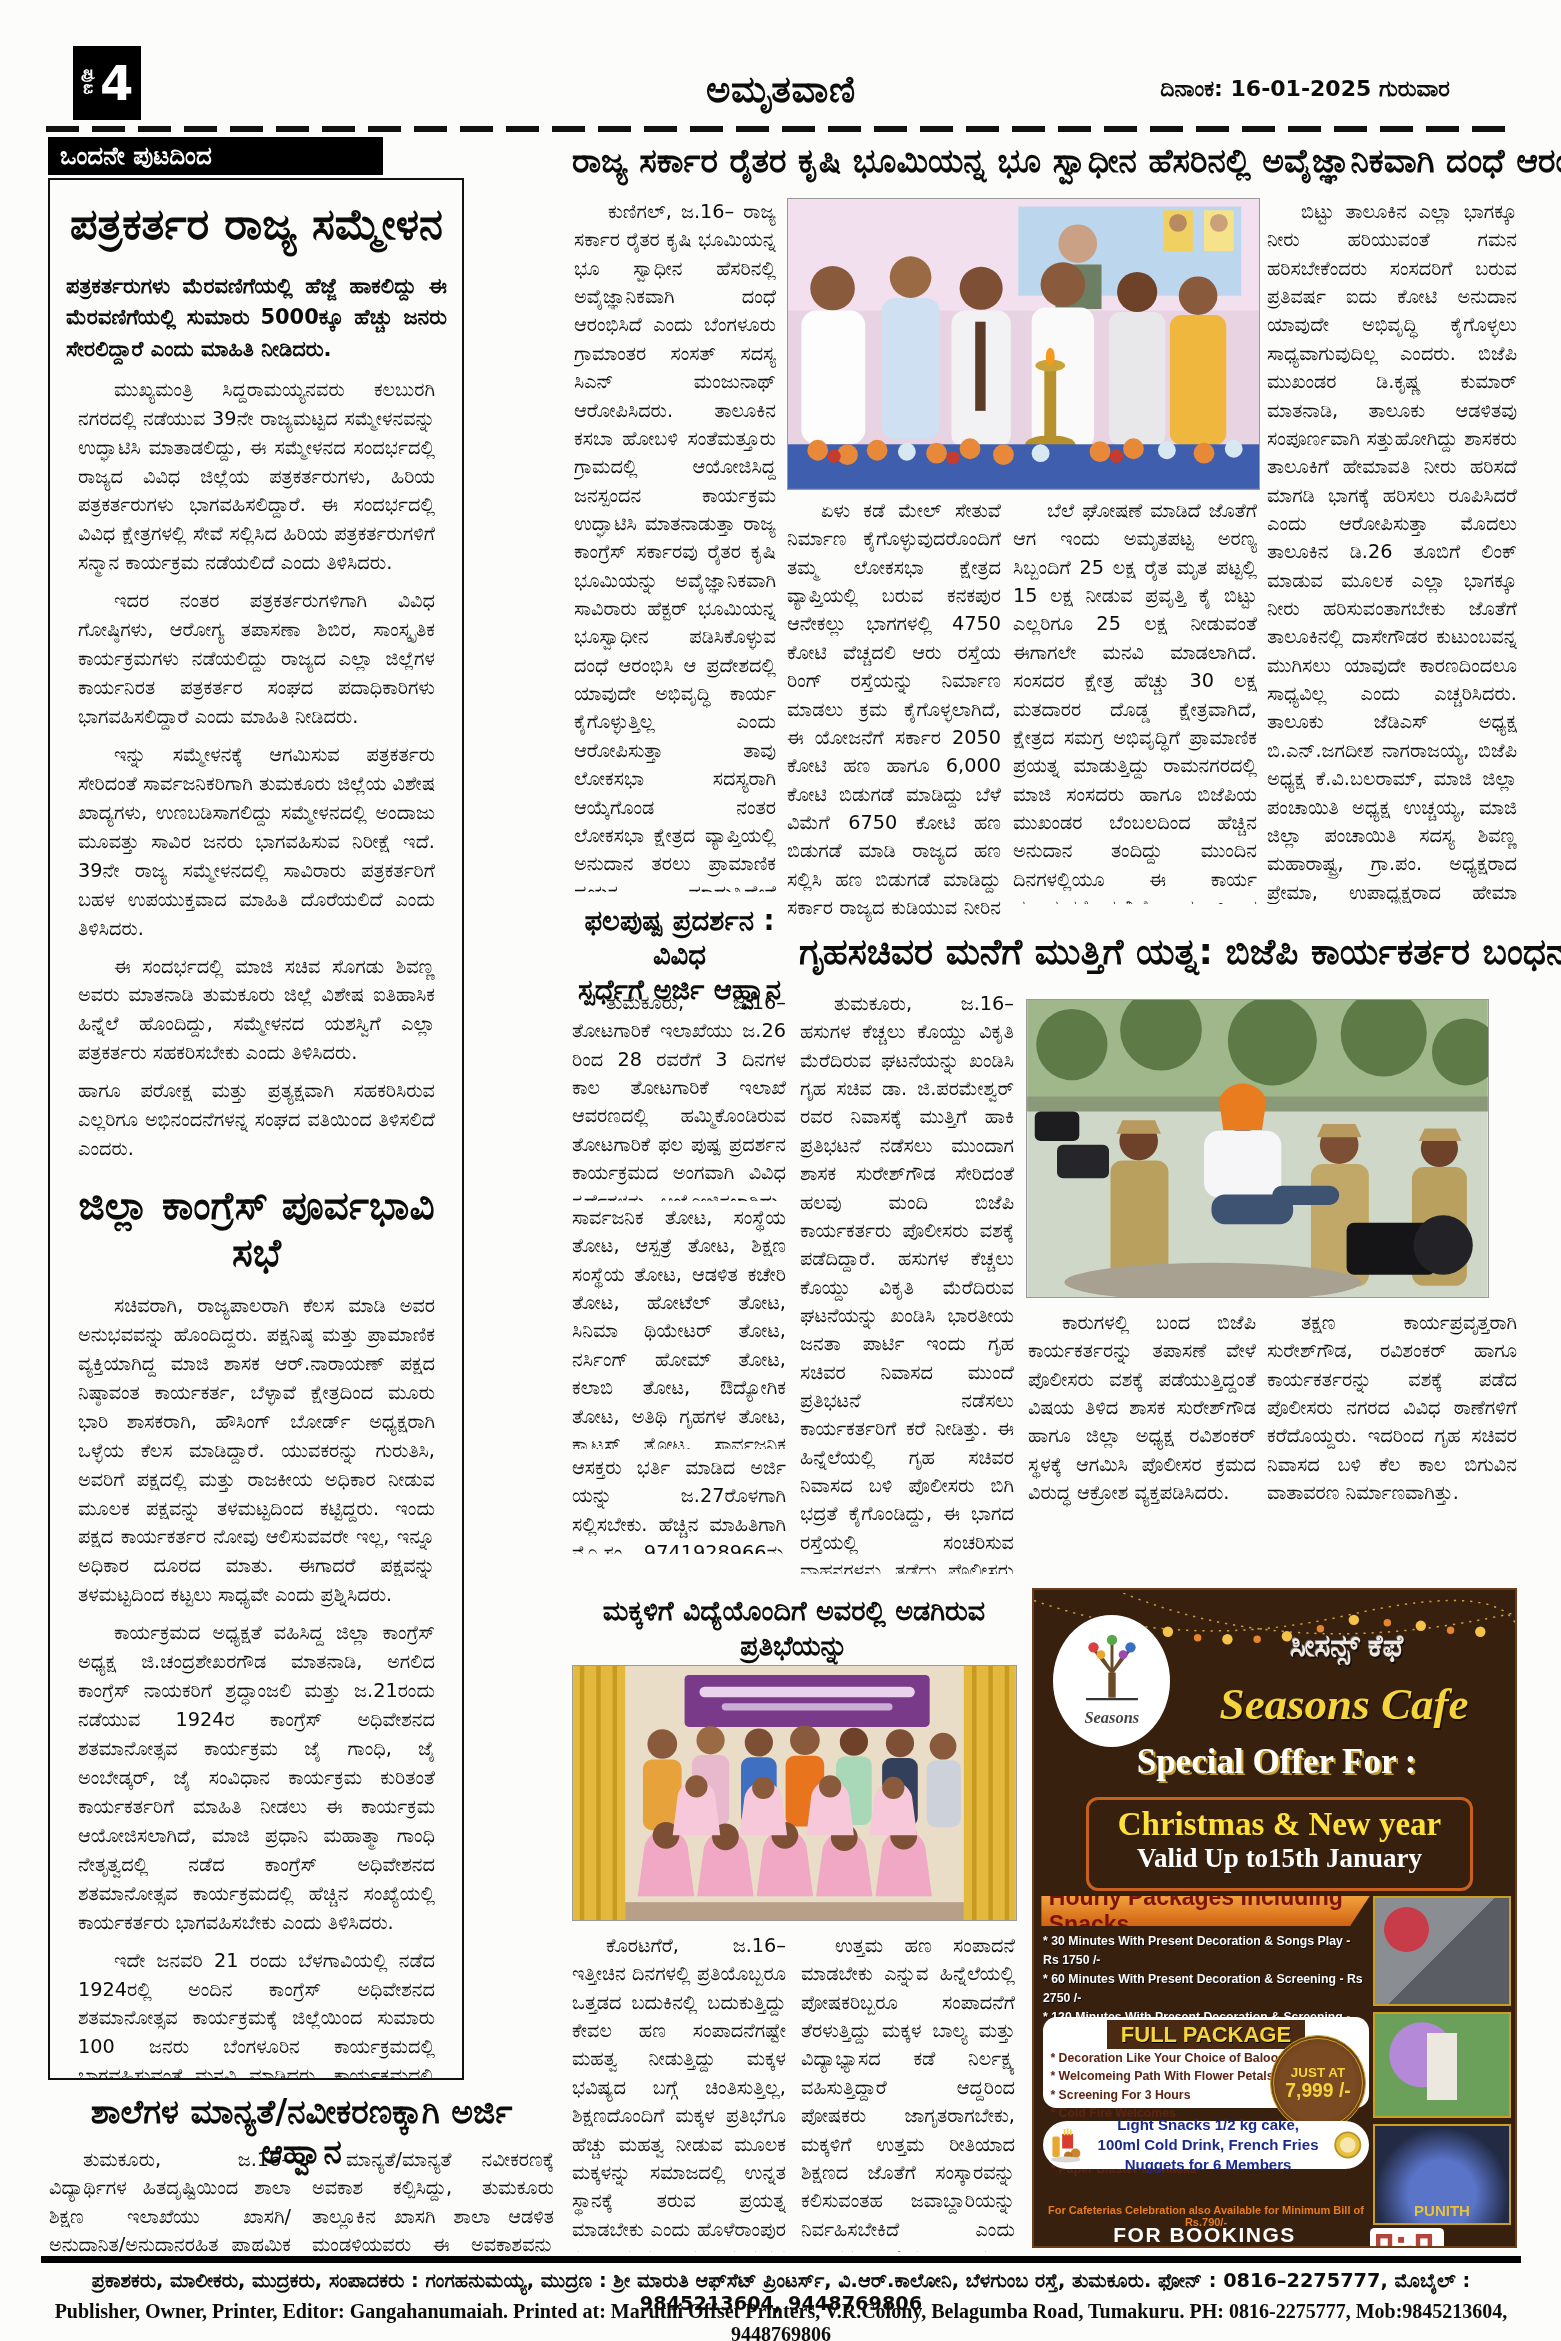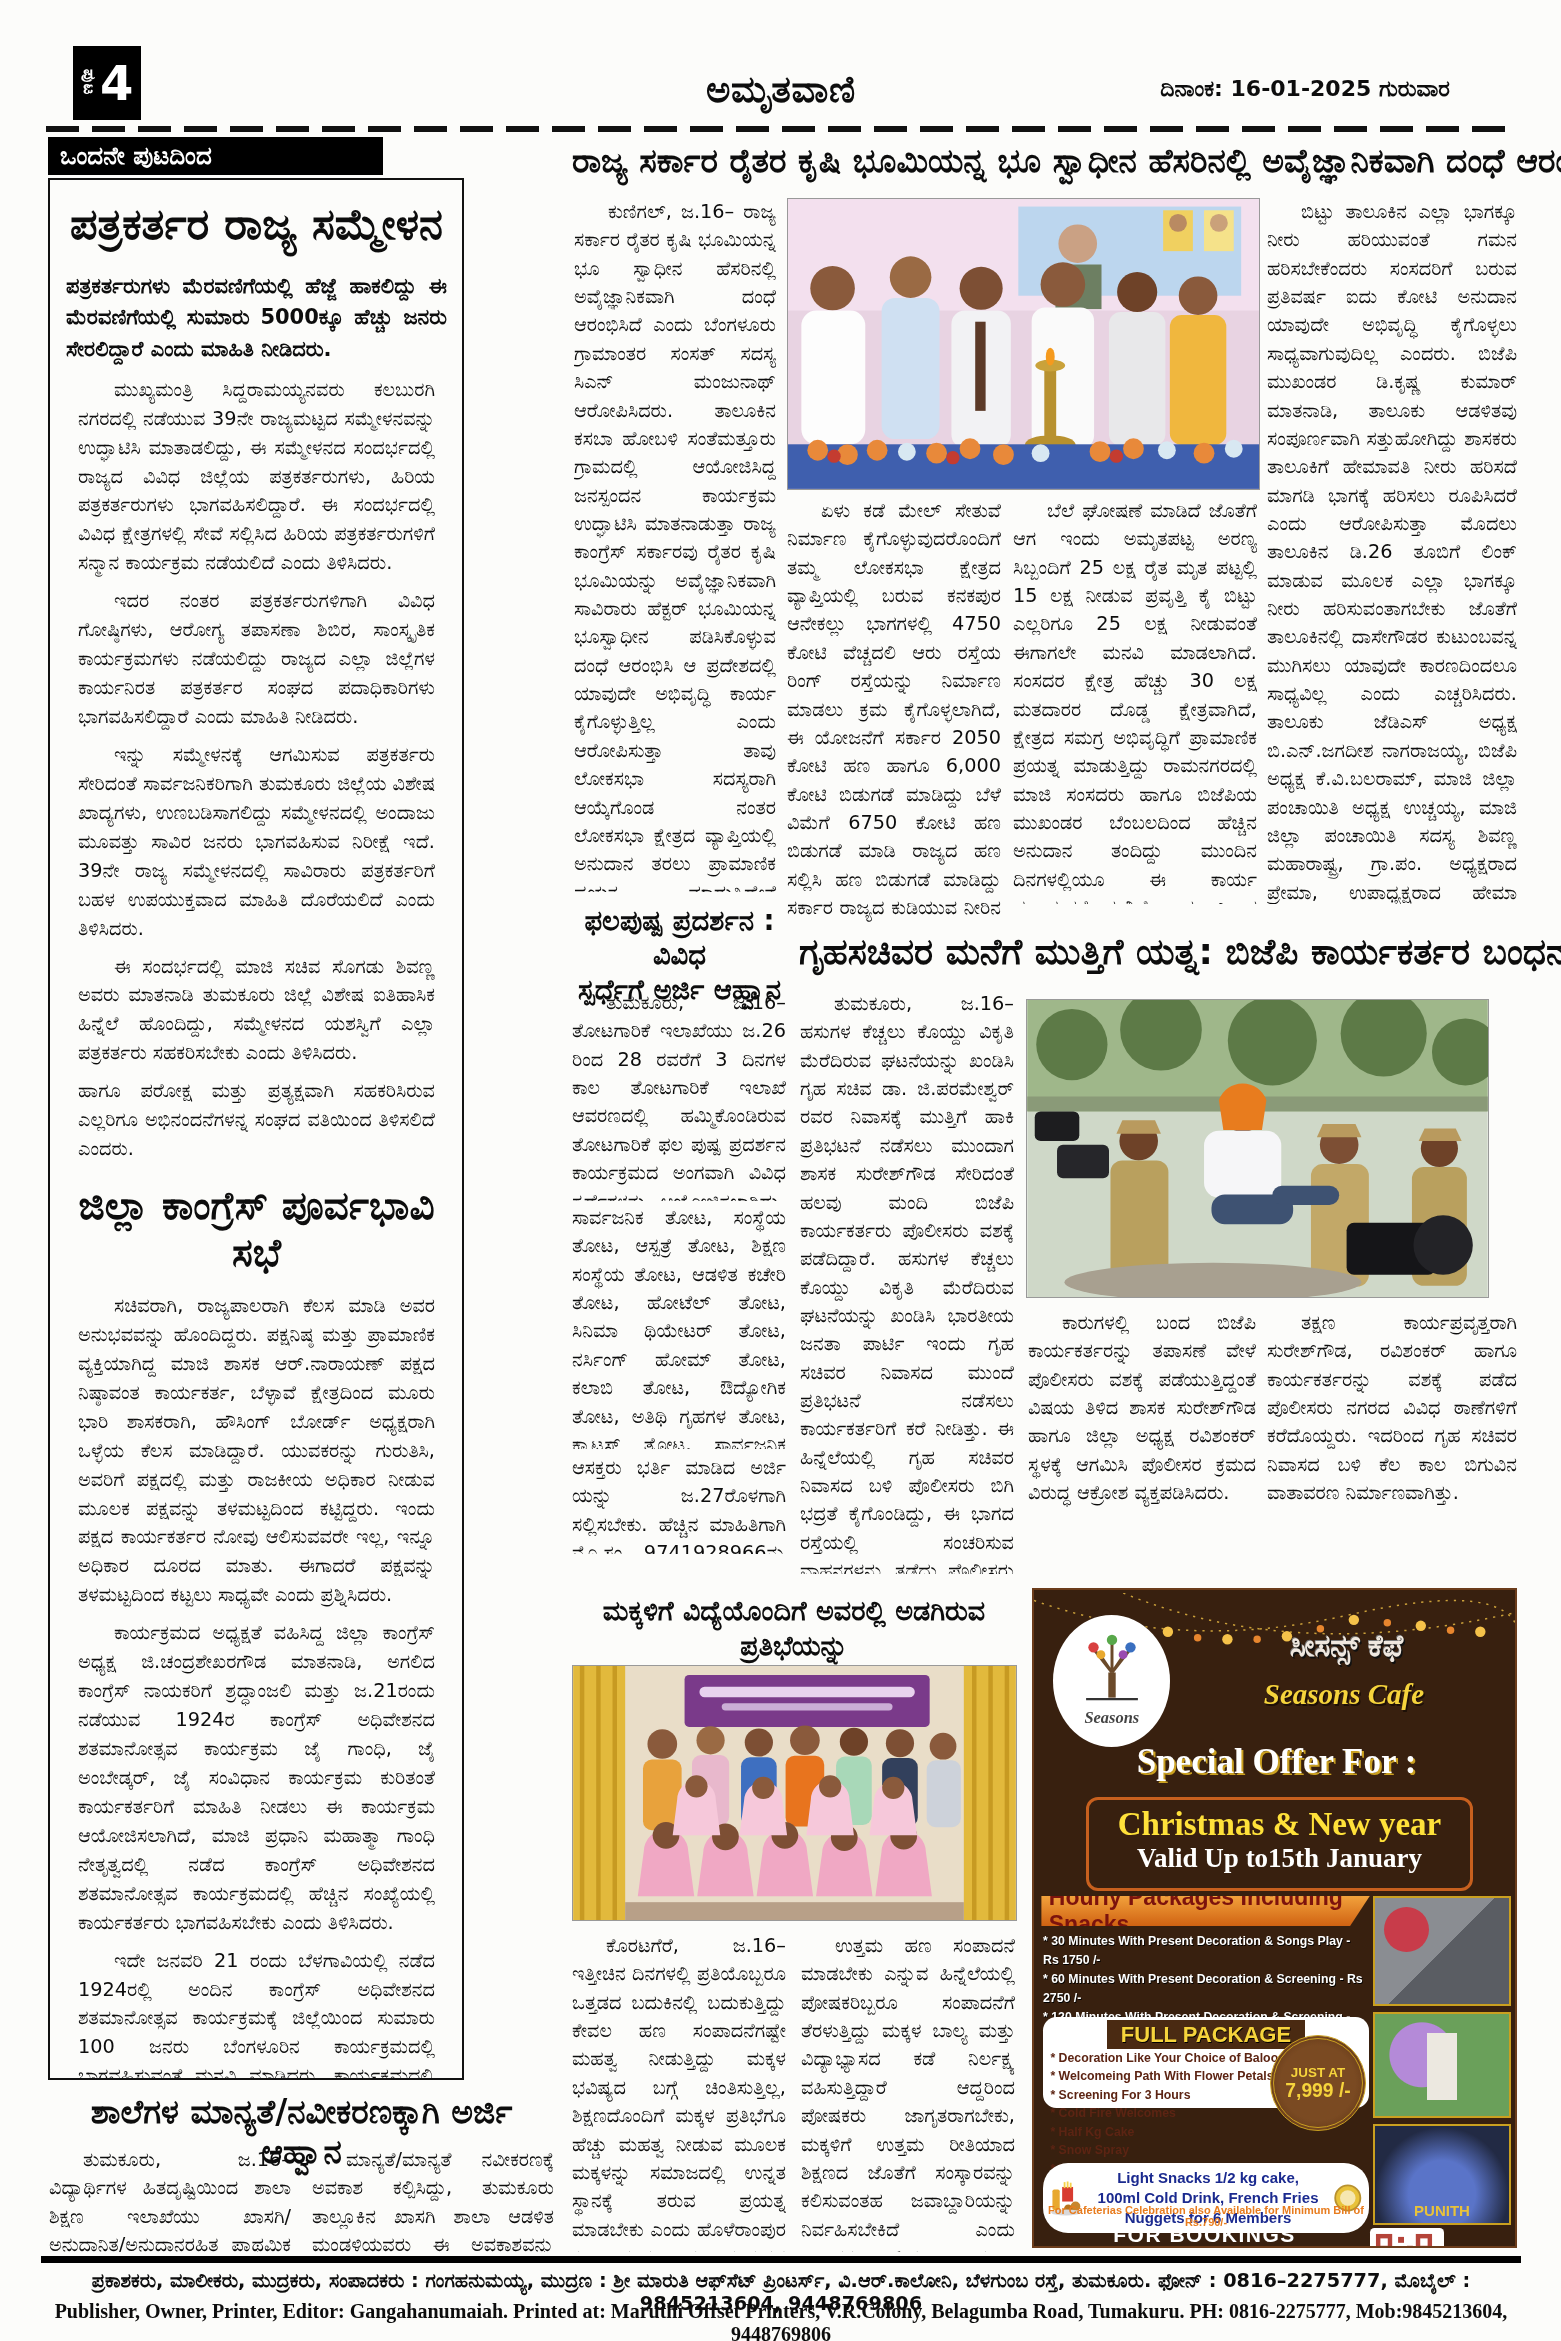--- a/index.html
+++ b/index.html
@@ -30,21 +30,21 @@
   .h3{font-size:33px;font-weight:900;text-align:center;}
   
   .thickrule{background:#000;}
   .foot1{font-size:19.3px;font-weight:700;text-align:center;}
   .foot2{font-size:20px;font-weight:700;text-align:center;font-family:"Liberation Serif",serif;}
   
   .ad{background:#38200f;border:2.2px solid #6b3c1b;box-sizing:border-box;overflow:hidden;
       font-family:"Liberation Sans",sans-serif;}
   .ad-kn{color:#efe8e0;font-weight:900;font-size:30px;text-align:center;
          text-shadow:1.5px 1.5px 0 #111,-0.7px -0.7px 0 #777;}
-  .ad-title{color:#f6d43c;font-size:29px;font-weight:900;font-family:"Liberation Serif",serif;
+  .ad-title{color:#f6d43c;font-size:45px;font-weight:900;font-family:"Liberation Serif",serif;
             font-style:italic;text-align:center;text-shadow:1.5px 1.5px 0 #1c0f06;}
   .ad-special{color:#fff;font-size:35px;font-weight:900;font-family:"Liberation Serif",serif;
               text-align:center;text-shadow:2.2px 2.2px 0 #caa020;}
   .ad-frame{border:3px solid #c8601e;border-radius:12px;text-align:center;}
   .ad-xmas{color:#ffe13a;font-size:33px;font-weight:900;font-family:Liberation Serif, serif;}
   .ad-valid{color:#fff;font-size:27px;font-weight:900;font-family:"Liberation Serif",serif;}
   .ad-ribbon{background:linear-gradient(180deg,#f2a23c,#d06212);color:#7c130d;font-weight:900;
              font-size:23px;display:flex;align-items:center;padding-left:7.4px;
              clip-path:polygon(0 0,100% 0,94% 100%,0 100%);}
   .ad-pkg{color:#fff;font-size:12.3px;font-weight:800;line-height:1.55;
@@ -356,21 +356,21 @@
       <div class="ad-bullet">*  Cold Fire Welcomes</div>
       <div class="ad-bullet">*  Half Kg Cake</div>
       <div class="ad-bullet">*  Snow Spray</div>
       <div class="ad-bullet">*  Paper Blaster &amp; Snacks</div>
     </div>
     <div class="abs badge" style="left:236px;top:445px;width:88px;height:88px;">
       <div style="font-size:13.4px;">JUST AT</div>
       <div style="font-size:19.3px;">7,999 /-</div>
     </div>
 
-    <div class="abs snackbar" style="left:9px;top:573px;width:326px;height:70px;padding:3px 7.4px;box-sizing:border-box;">
+    <div class="abs snackbar" style="left:9px;top:531px;width:326px;height:48px;padding:3px 7.4px;box-sizing:border-box;">
       <svg width="39" height="43" viewBox="0 0 52 58">
         <rect x="4" y="14" width="12" height="34" rx="3" fill="#e8a82e"></rect>
         <rect x="20" y="10" width="18" height="24" fill="#d83c30"></rect>
         <g stroke="#f5d24a" stroke-width="3">
             <line x1="24" y1="12" x2="24" y2="2"></line>
             <line x1="29" y1="12" x2="29" y2="1"></line>
             <line x1="34" y1="12" x2="34" y2="3"></line>
           </g>
         <circle cx="42" cy="42" r="8" fill="#c8862e"></circle>
           <circle cx="30" cy="46" r="7" fill="#b9741e"></circle>

